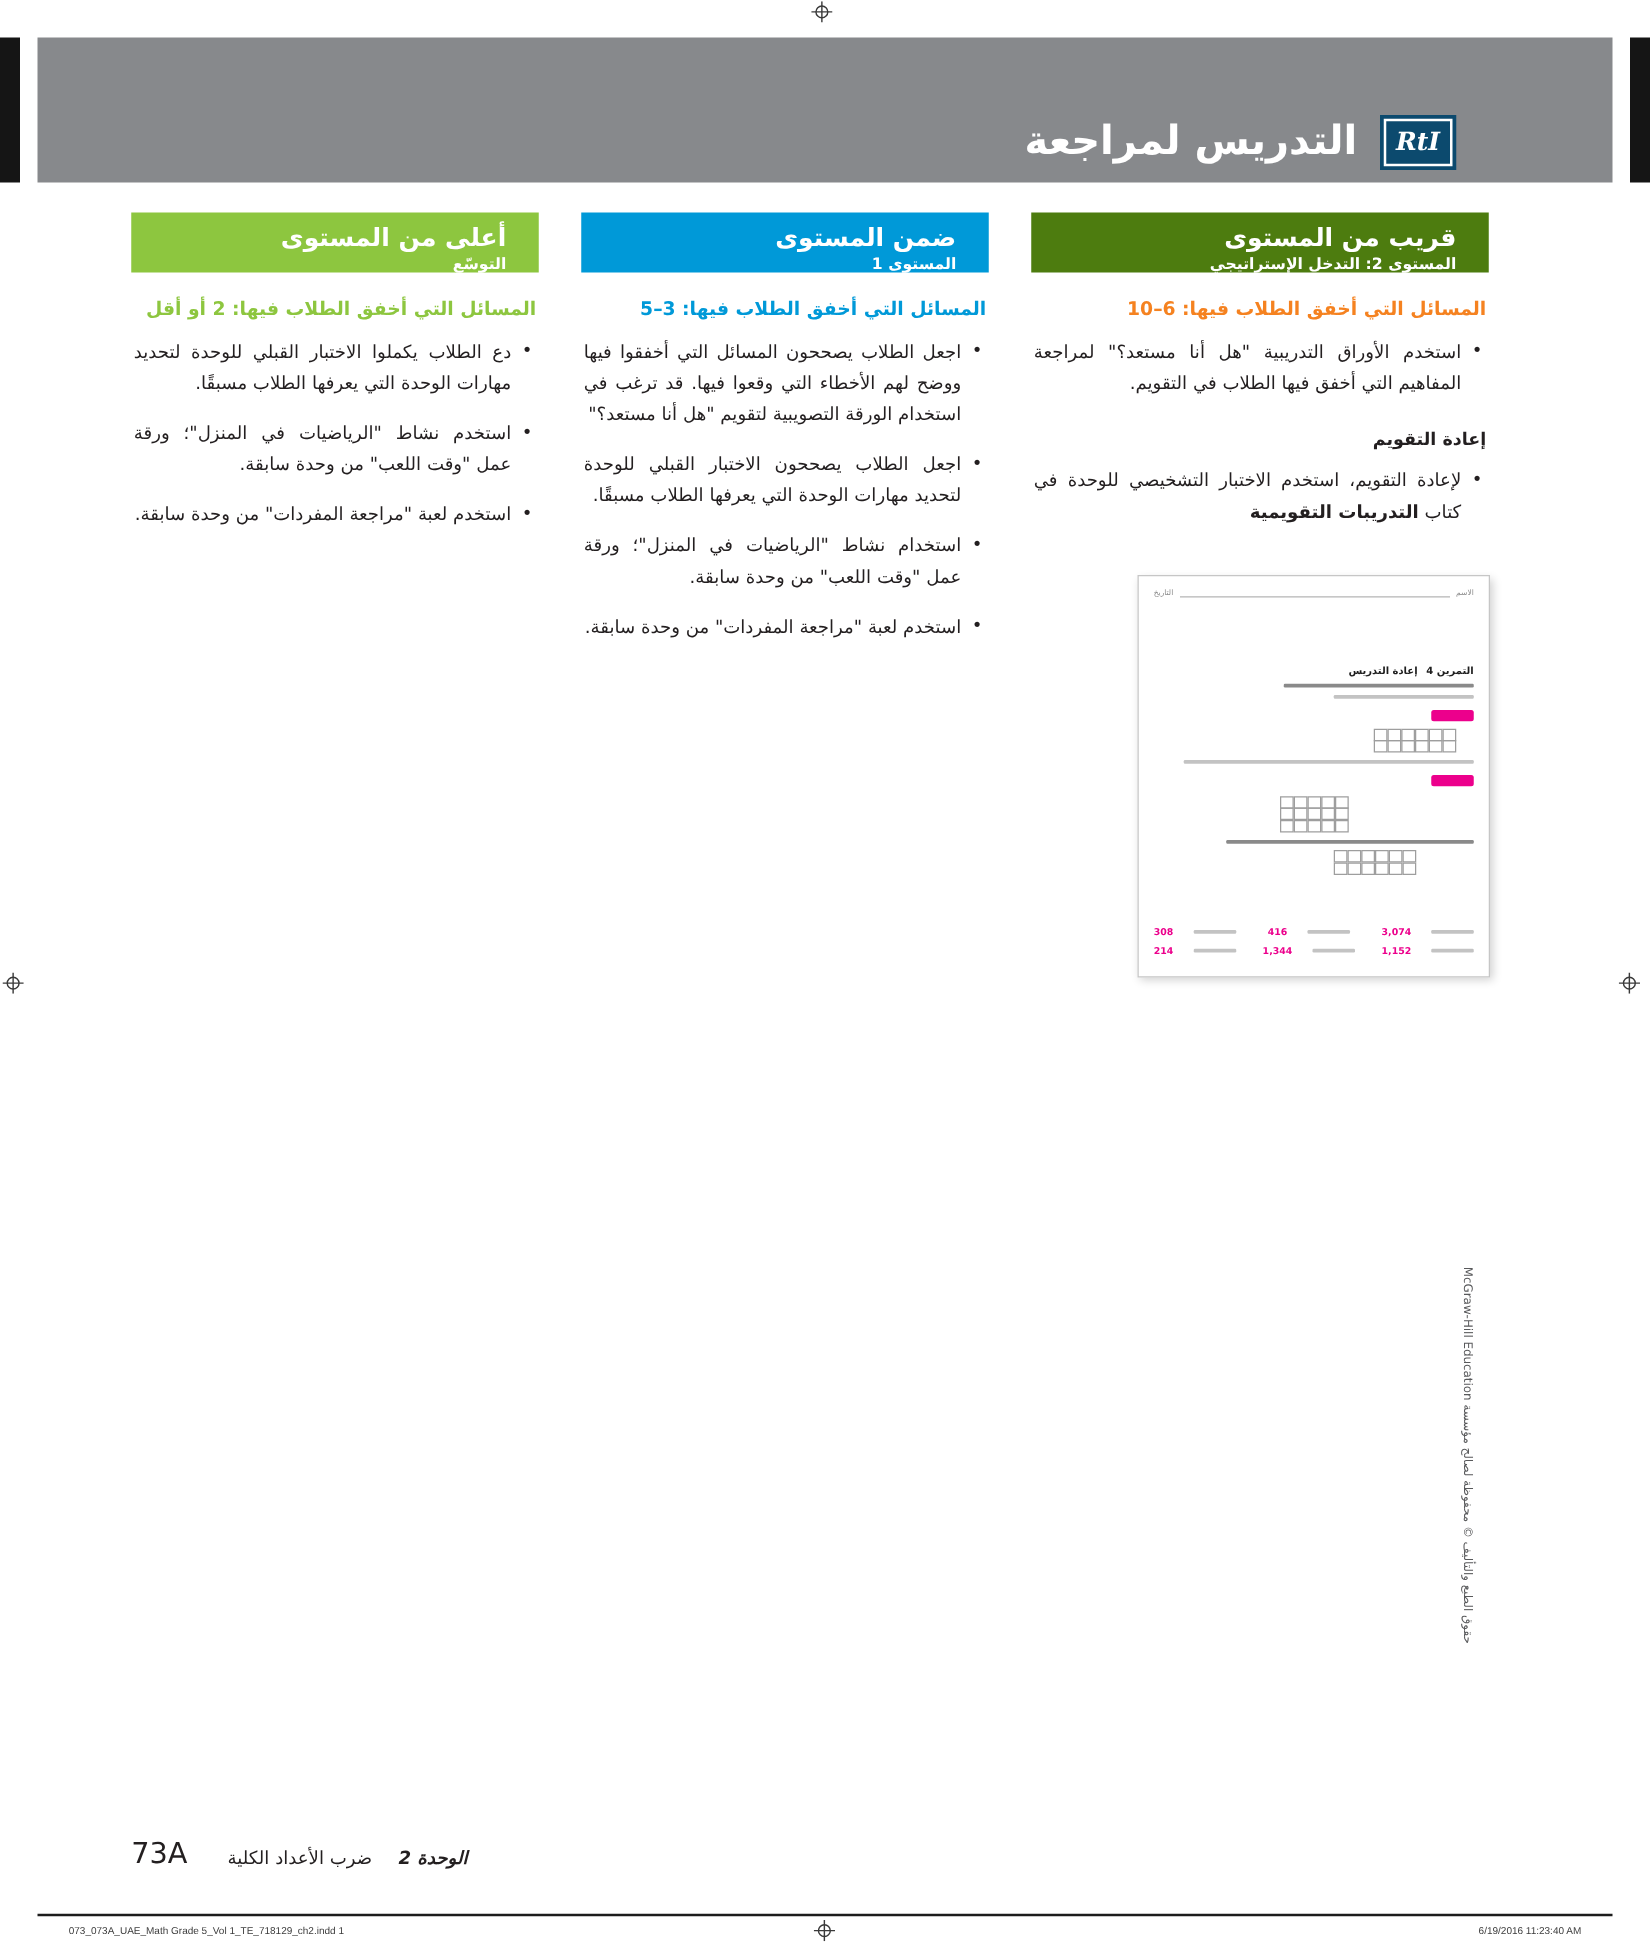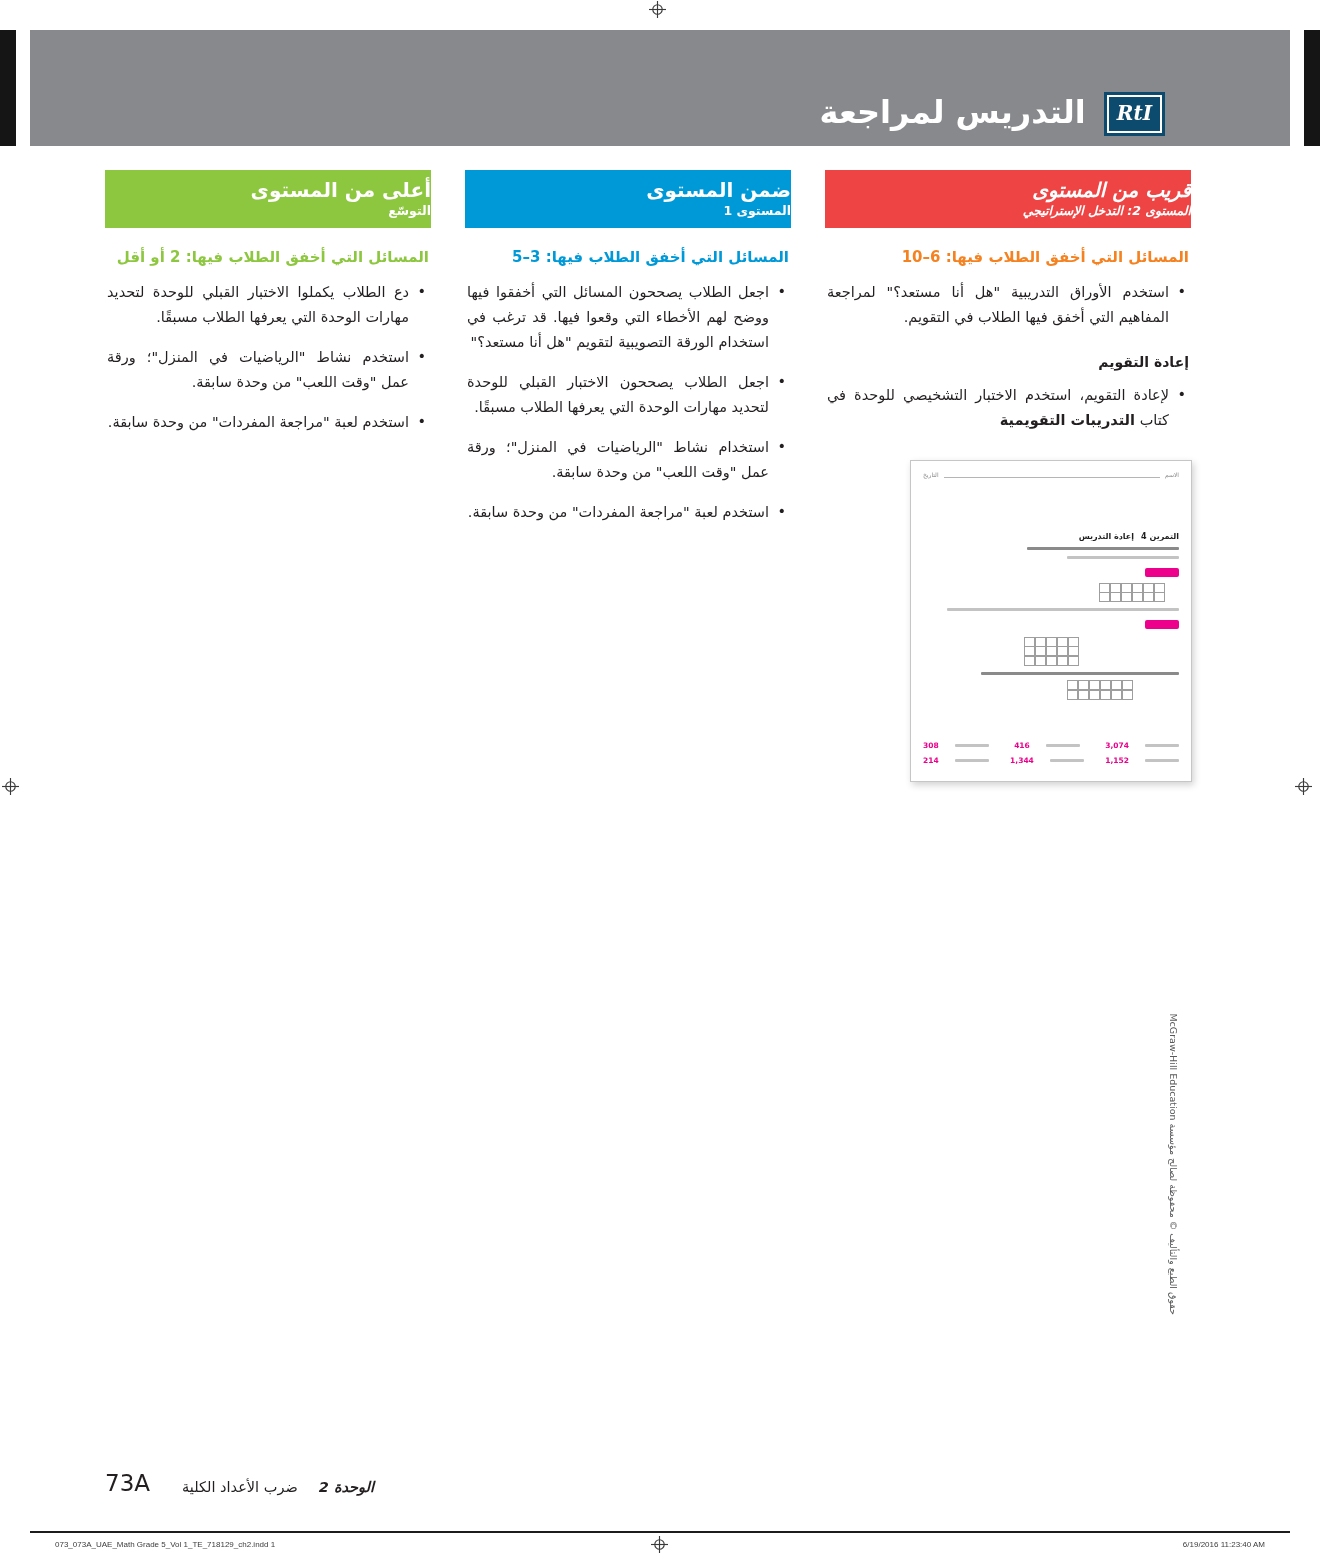--- a/index.html
+++ b/index.html
@@ -18,22 +18,22 @@
   .rti { background:#0c4a6e; padding:3px; }
   .rti-in { border:2px solid #fff; color:#fff; font-weight:bold; font-style:italic; font-size:20px; line-height:1; padding:6px 8px 8px; font-family:"DejaVu Serif", serif; }
   .band-title { color:#fff; font-weight:bold; font-size:32px; line-height:1; padding-bottom:4px; }
 
   
   .col { position:absolute; top:170px; direction:rtl; }
   .col-beyond   { left:105px; width:326px; }
   .col-on       { left:465px; width:326px; }
   .col-approach { left:825px; width:366px; }
 
-  .lvl-box { height:58px; padding:7px 0 0; color:#fff; }
-  .col-approach .lvl-box { background:#ef4444;font-style:italic; }
+  .lvl-box { height:48px; padding:7px 26px 0; color:#fff; }
+  .col-approach .lvl-box { background:#4d7c0f; }
   .col-on .lvl-box       { background:#0099D8; }
   .col-beyond .lvl-box   { background:#8DC63F; }
   .lvl-title { font-size:20px; font-weight:bold; line-height:1.3; }
   .lvl-sub   { font-size:12.5px; font-weight:bold; }
 
   .lead { margin:20px 2px 0; font-weight:bold; font-size:15px; }
   .col-approach .lead { color:#F58220; }
   .col-on .lead       { color:#0099D8; }
   .col-beyond .lead   { color:#8DC63F; }
 

